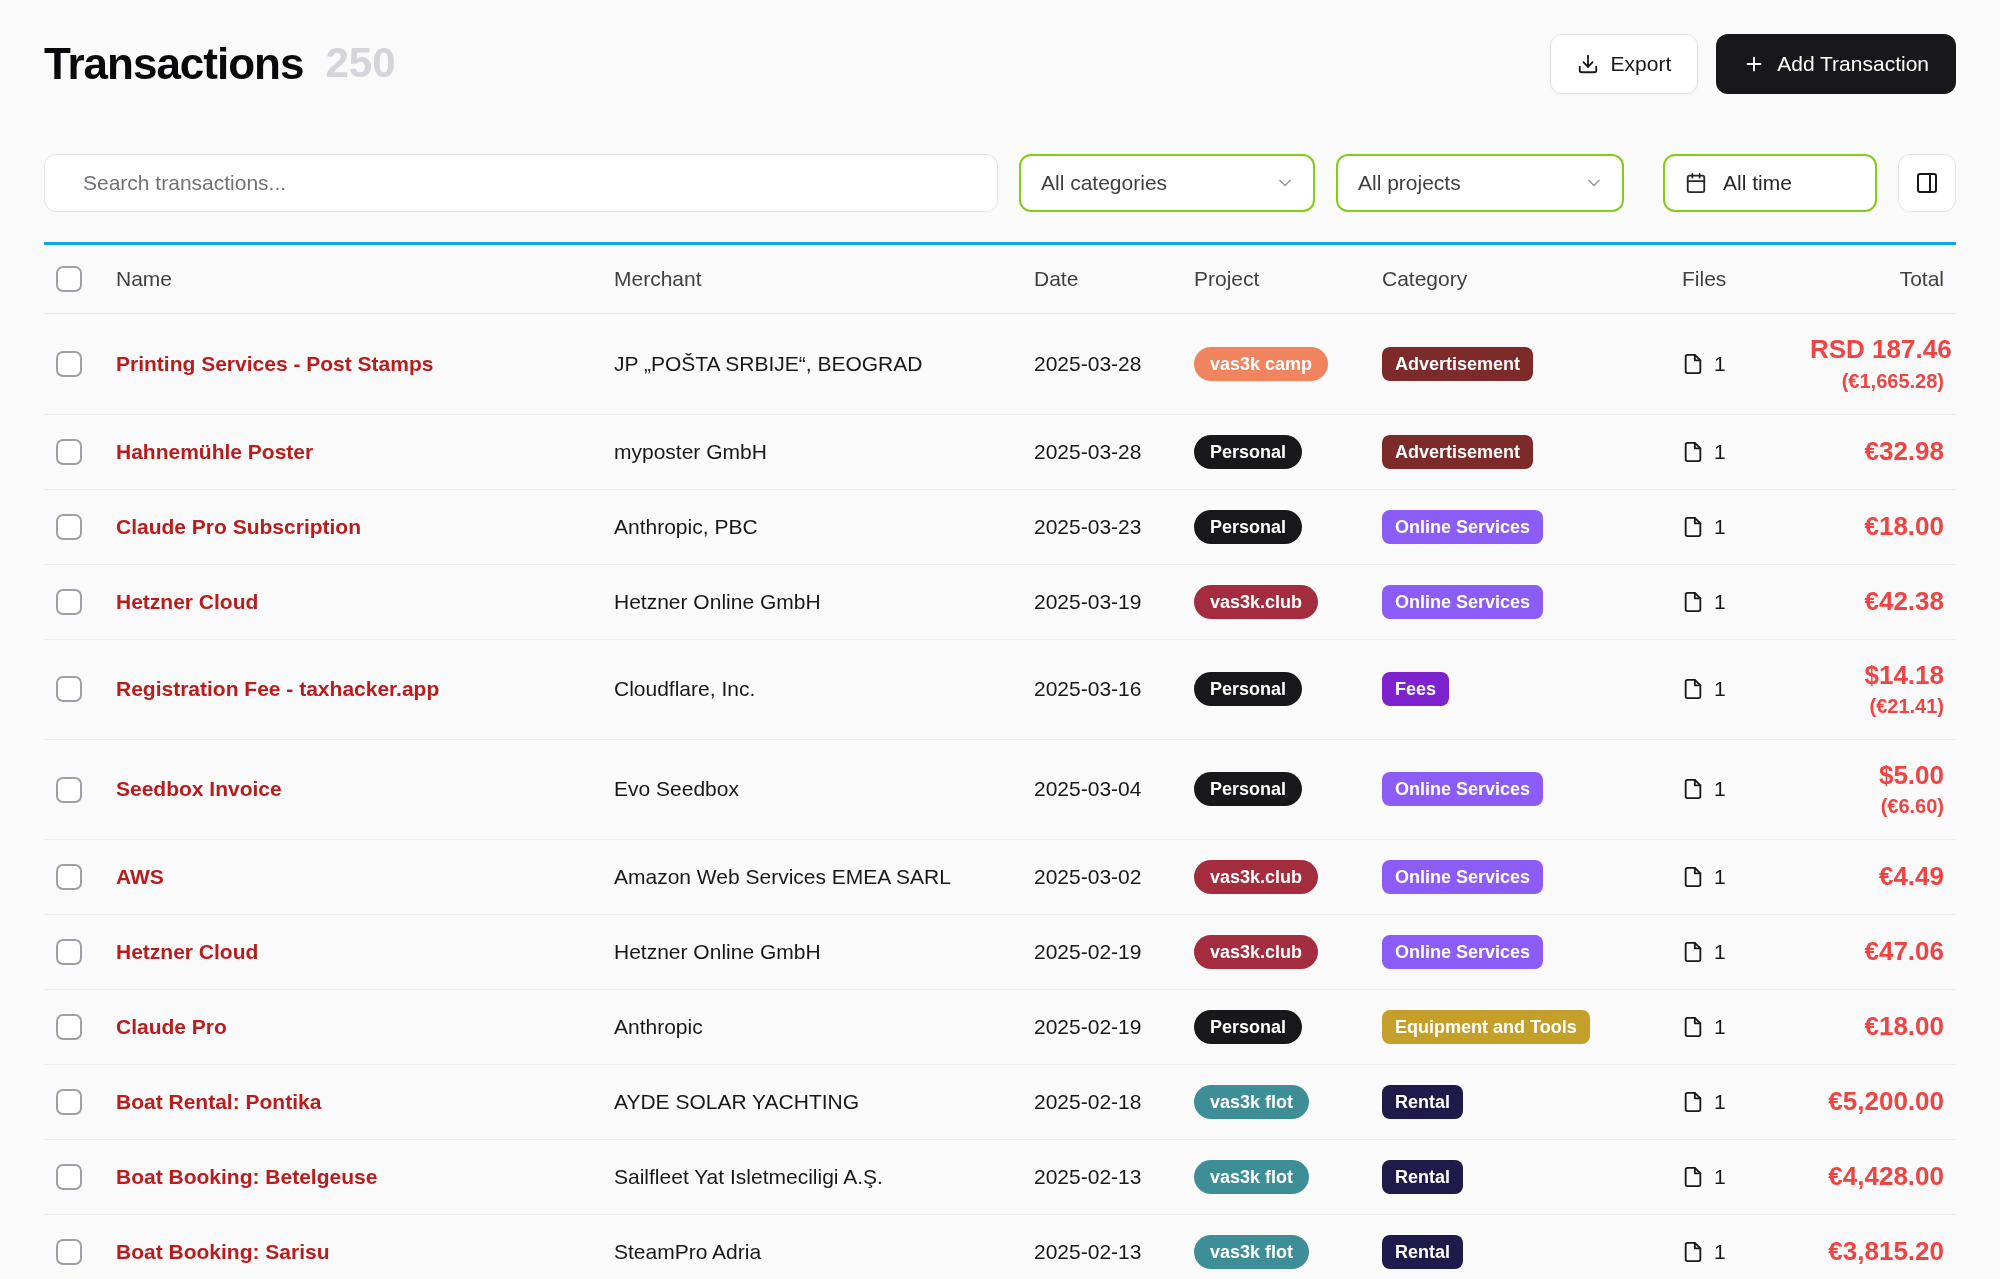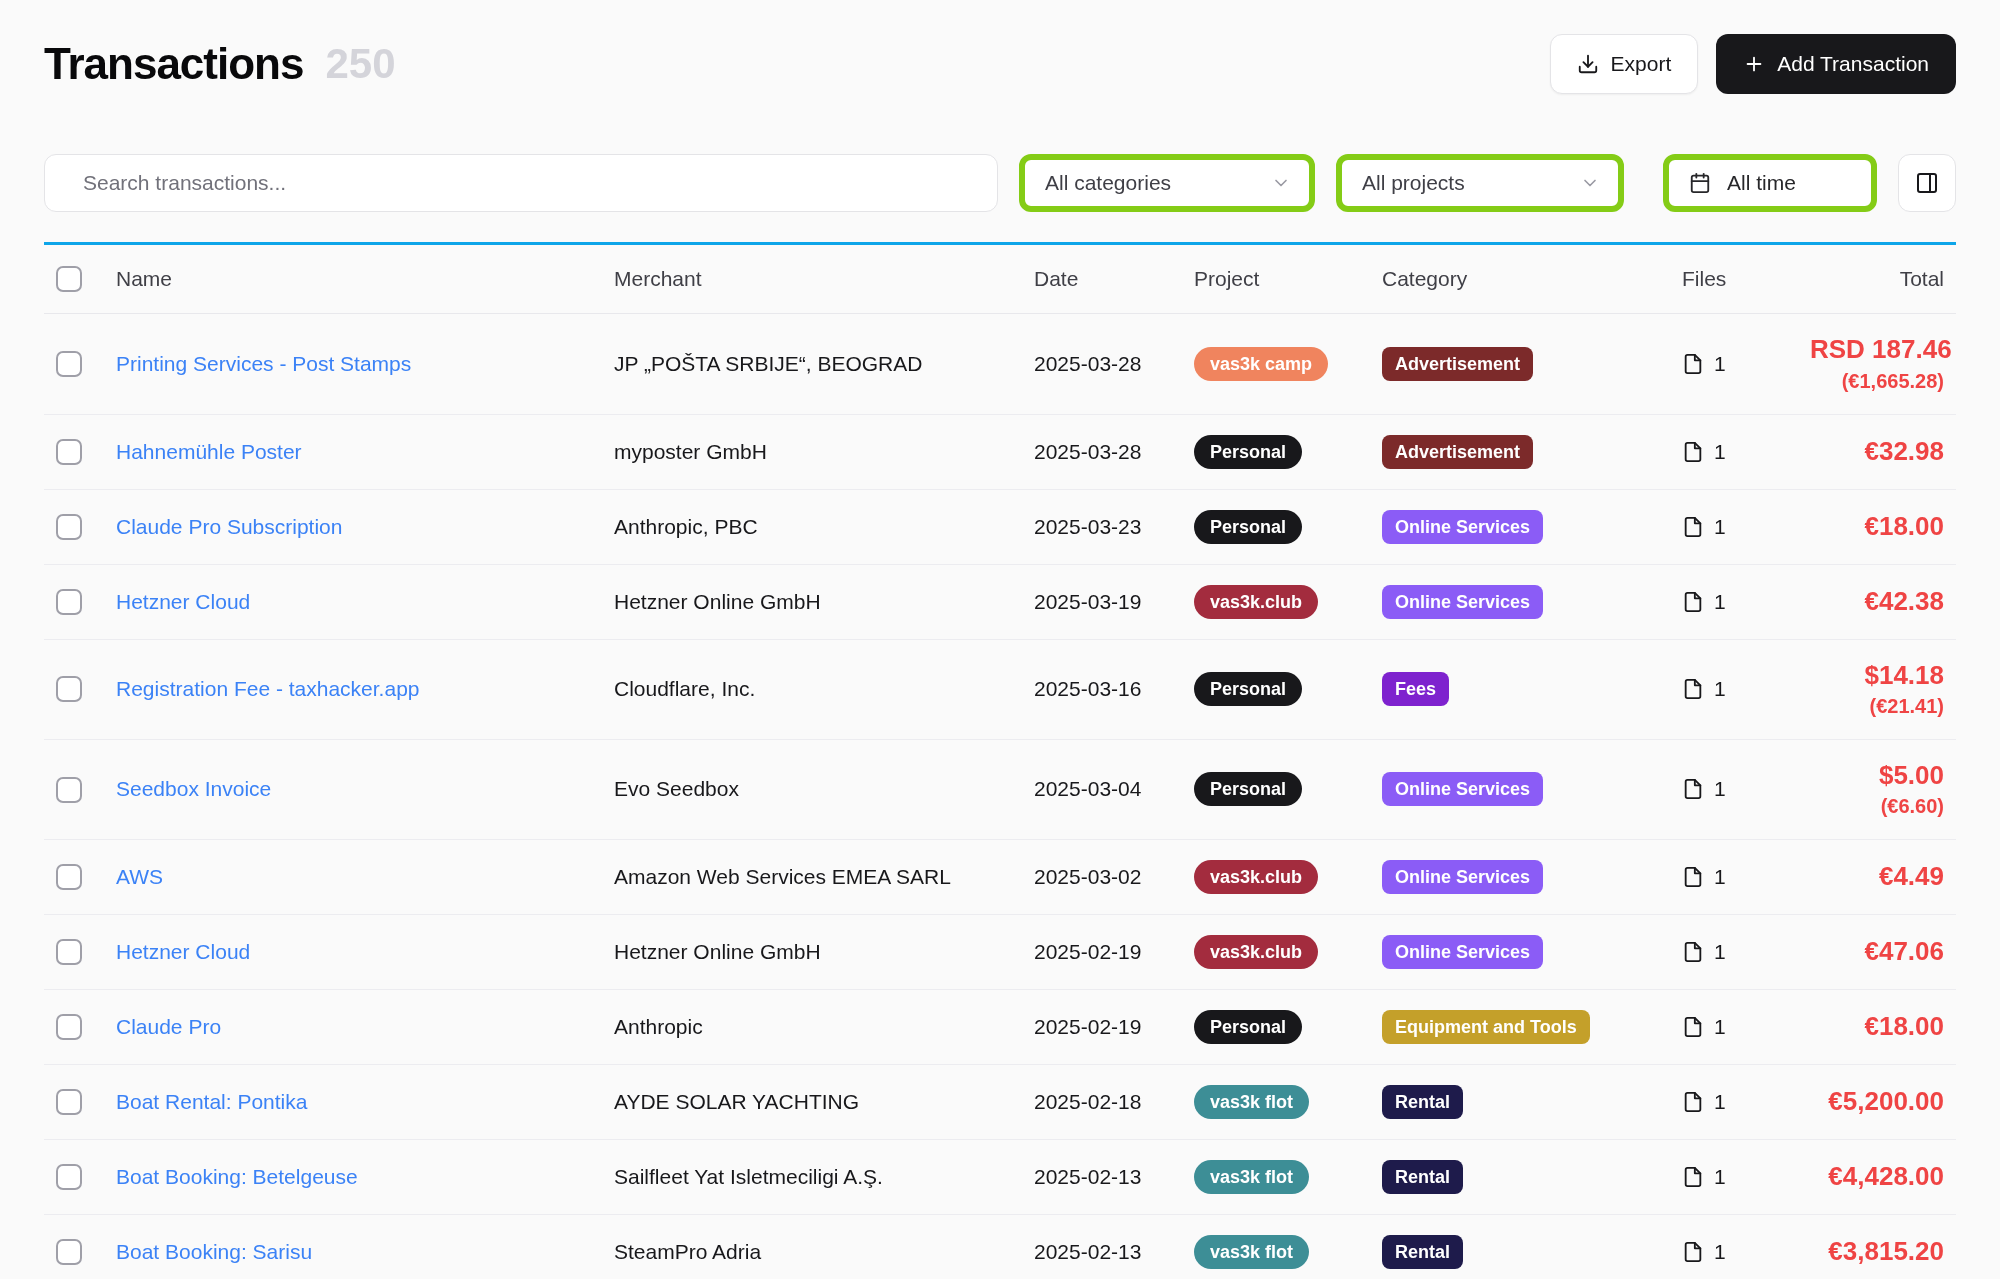--- a/index.html
+++ b/index.html
@@ -6,21 +6,21 @@
   html,body { width:2000px; height:1279px; overflow:hidden; }
   body {
     background:#fafafa;
     font-family:"Liberation Sans", sans-serif;
     color:#0a0a0a;
   }
   .page { padding:34px 44px 0 44px; }
 
   
   .page-header { display:flex; justify-content:space-between; align-items:center; }
-  .title-group { display:flex; align-items:center; }
+  .title-group { display:flex; align-items:flex-start; }
   h1 { font-size:44px; font-weight:700; letter-spacing:-1px; color:#09090b; }
   .count { font-size:42px; font-weight:600; color:#d4d4da; margin-left:22px; }
   .actions { display:flex; gap:18px; }
   .btn {
     display:inline-flex; align-items:center; gap:12px;
     height:60px; padding:0 26px; border-radius:12px;
     font-size:21px; font-weight:500; font-family:inherit; cursor:pointer;
     border:1px solid transparent; white-space:nowrap;
   }
   .btn-outline { background:#ffffff; border-color:#e4e4e7; color:#18181b; box-shadow:0 1px 2px rgba(0,0,0,.05); }
@@ -30,21 +30,21 @@
 
   
   .filters { display:flex; align-items:center; gap:21px; margin-top:60px; }
   .search {
     flex:1; height:58px; background:#fff; border:1px solid #e4e4e7; border-radius:12px;
     padding:0 38px; font-size:21px; font-family:inherit; color:#18181b; outline:none;
   }
   .search::placeholder { color:#71717a; }
   .select {
     display:flex; align-items:center; justify-content:space-between; gap:14px;
-    height:58px; background:#fff; border:6px solid #84cc16; border-radius:12px;
+    height:58px; background:#fff; border:2px solid #84cc16; border-radius:12px;
     padding:0 18px 0 20px; font-size:21px; color:#3f3f46; cursor:pointer; white-space:nowrap;
   }
   .select.categories { width:296px; }
   .select.projects  { width:288px; }
   .select.datebtn   { width:214px; justify-content:flex-start; gap:16px; color:#27272a;margin-left:18px; }
   .chev { color:#9a9aa3; }
   .icon-btn {
     width:58px; height:58px; background:#fff; border:1px solid #e4e4e7; border-radius:12px;
     display:flex; align-items:center; justify-content:center; cursor:pointer; color:#18181b;
   }
@@ -64,21 +64,21 @@
   }
   .col-check { width:60px; }
   .col-name { width:498px; }
   .col-merchant { width:420px; }
   .col-date { width:160px; }
   .col-project { width:188px; }
   .col-category { width:300px; }
   .col-files { width:128px; }
   .col-total { width:auto; }
 
-  .name-cell { font-weight:400; color:#3b82f6; }
+  .name-cell { font-weight:700; color:#b91c1c; }
   .checkbox {
     display:inline-block; width:26px; height:26px; border:2px solid #9f9fa8;
     border-radius:7px; background:#fff; cursor:pointer; vertical-align:middle;
   }
   .badge {
     display:inline-block; color:#fff; font-weight:700; font-size:18px; line-height:1;
     padding:8px 16px; max-width:100%; overflow:hidden; text-overflow:ellipsis; vertical-align:middle;
   }
   .badge.pill { border-radius:999px; }
   .badge.tag  { border-radius:8px; padding:8px 13px; }

